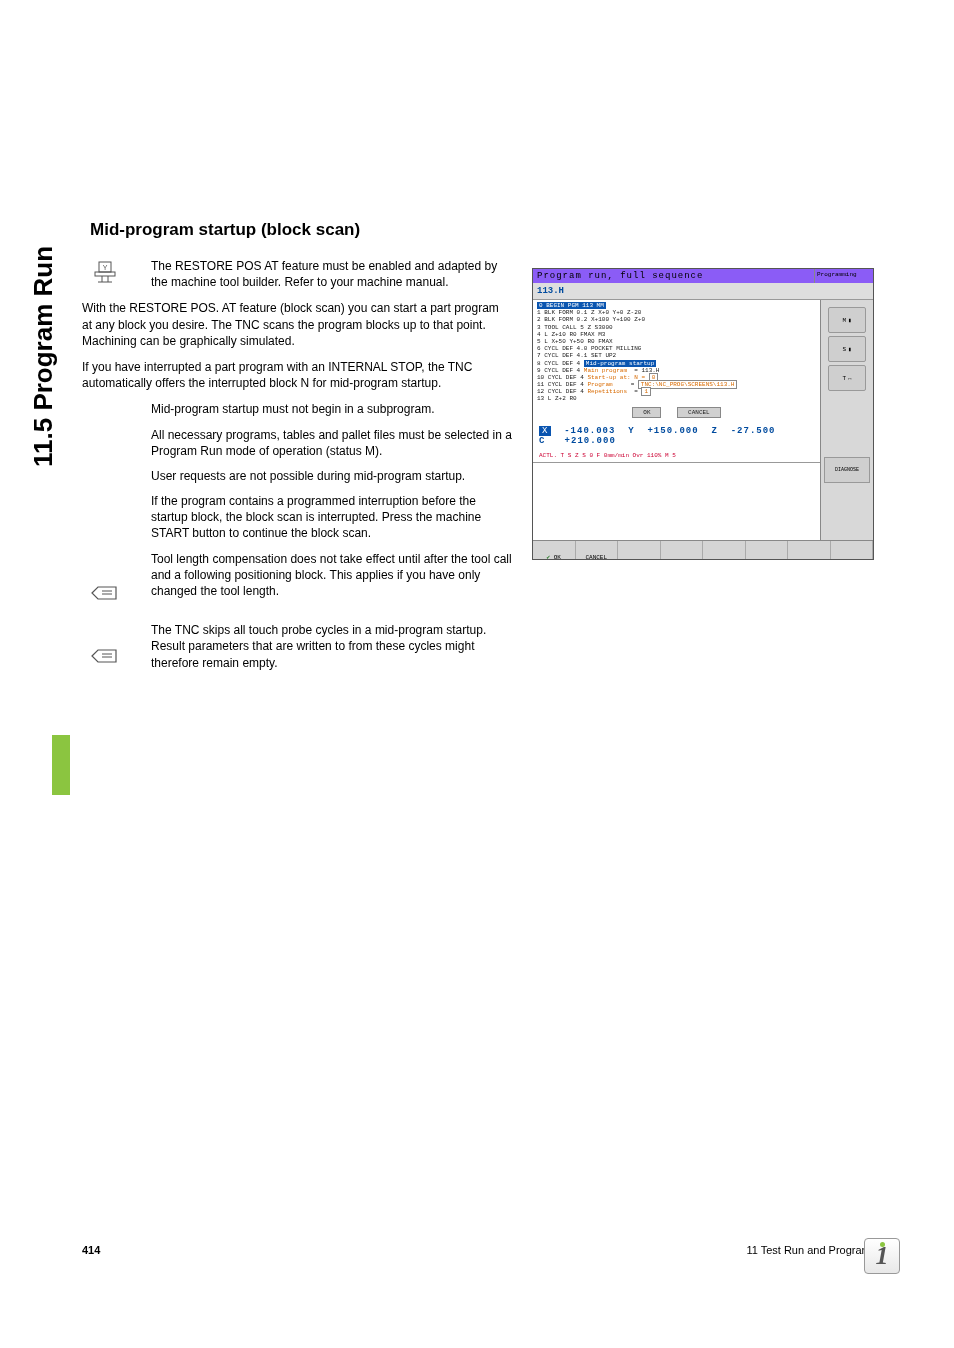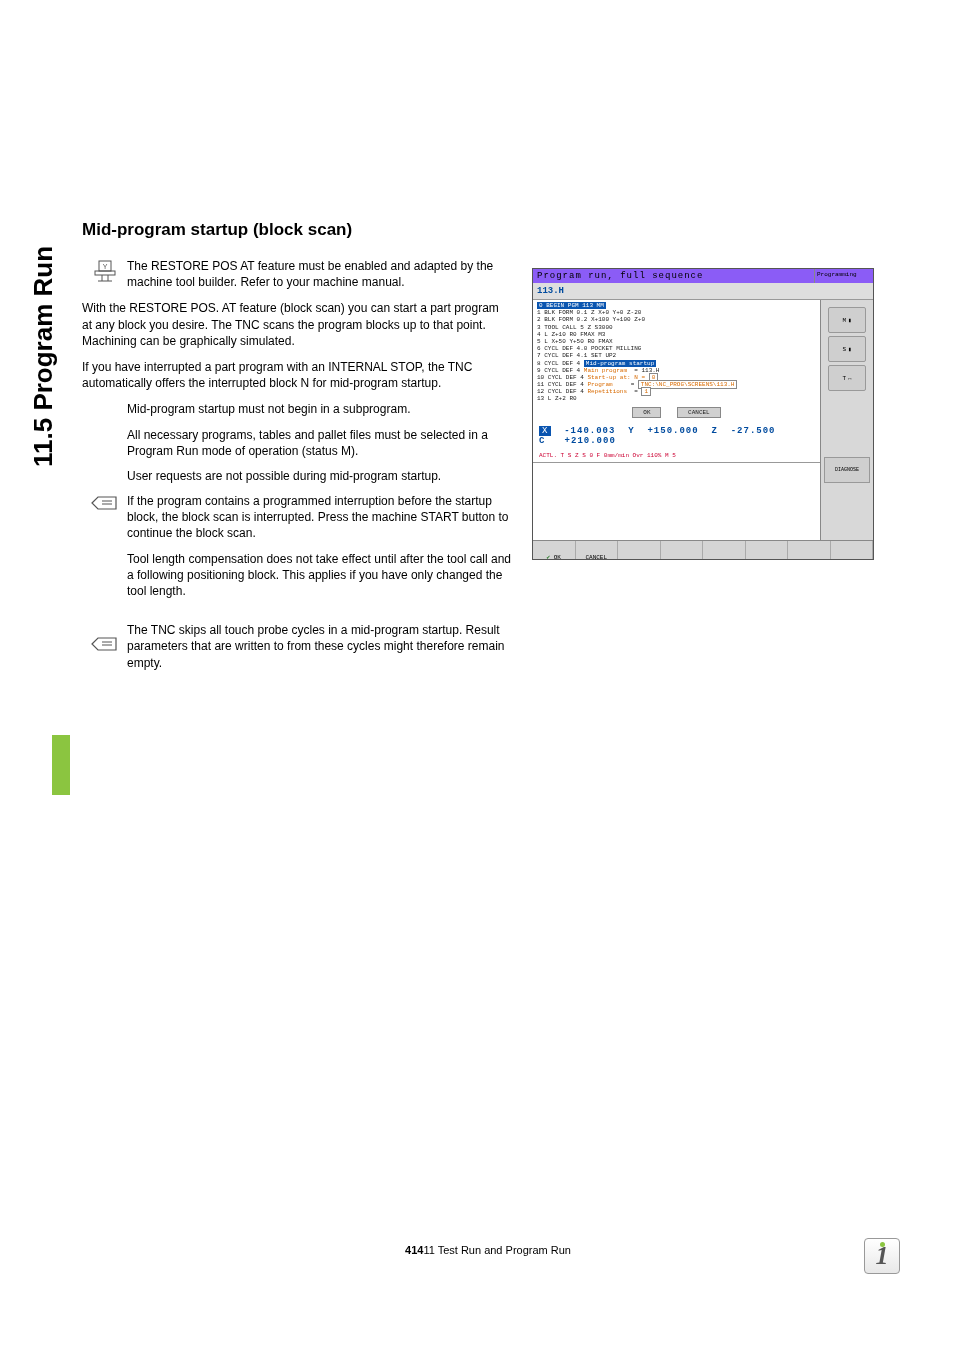--- a/index.html
+++ b/index.html
@@ -35,26 +35,27 @@
   }
   .content {
     position: absolute;
     left: 82px;
     top: 220px;
     width: 430px;
   }
   h2 {
     font-size: 17px;
     font-weight: bold;
-    margin: 0 0 18px 0;
+    margin: 0 0 18px 8px;
   }
   .note-row {
     display: flex;
-    align-items: center;
+    align-items: flex-end;
     margin-bottom: 10px;
+    gap: 24px;
   }
   .note-icon {
     width: 45px;
     flex-shrink: 0;
     text-align: center;
   }
   .note-icon svg { display: inline-block; }
   .note-text {
     font-size: 12px;
     line-height: 1.35;
@@ -166,21 +167,21 @@
     font-size:6px;
   }
   .sc-bottom .ok { color:#2a7a2a; font-weight:bold;}
   .diag { margin:3px auto; width:44px; height:24px; background:#cfcfcf; border:1px solid #999; font-size:5px; display:flex;align-items:center;justify-content:center;}
   .footer {
     position: absolute;
     bottom: 92px;
     left: 82px;
     right: 60px;
     display: flex;
-    justify-content: center;
+    justify-content: space-between;
     font-size: 11px;
   }
   .footer .pn { font-weight: bold; }
   .info-icon {
     position: absolute;
     right: 54px;
     bottom: 74px;
     width: 34px;
     height: 34px;
     border: 1px solid #999;

